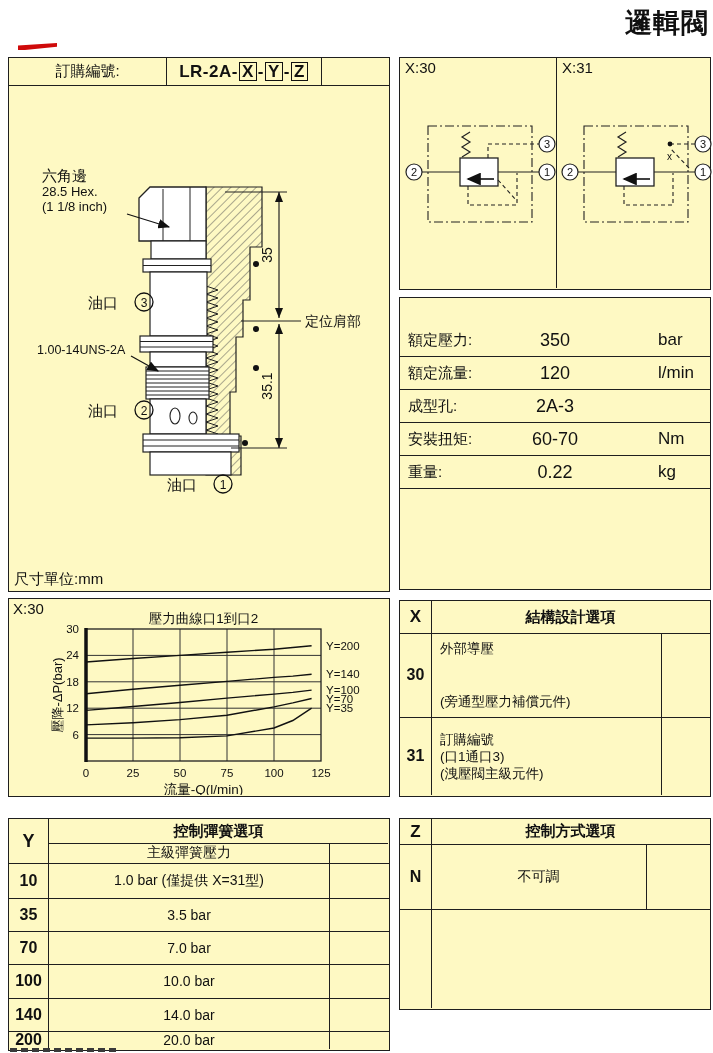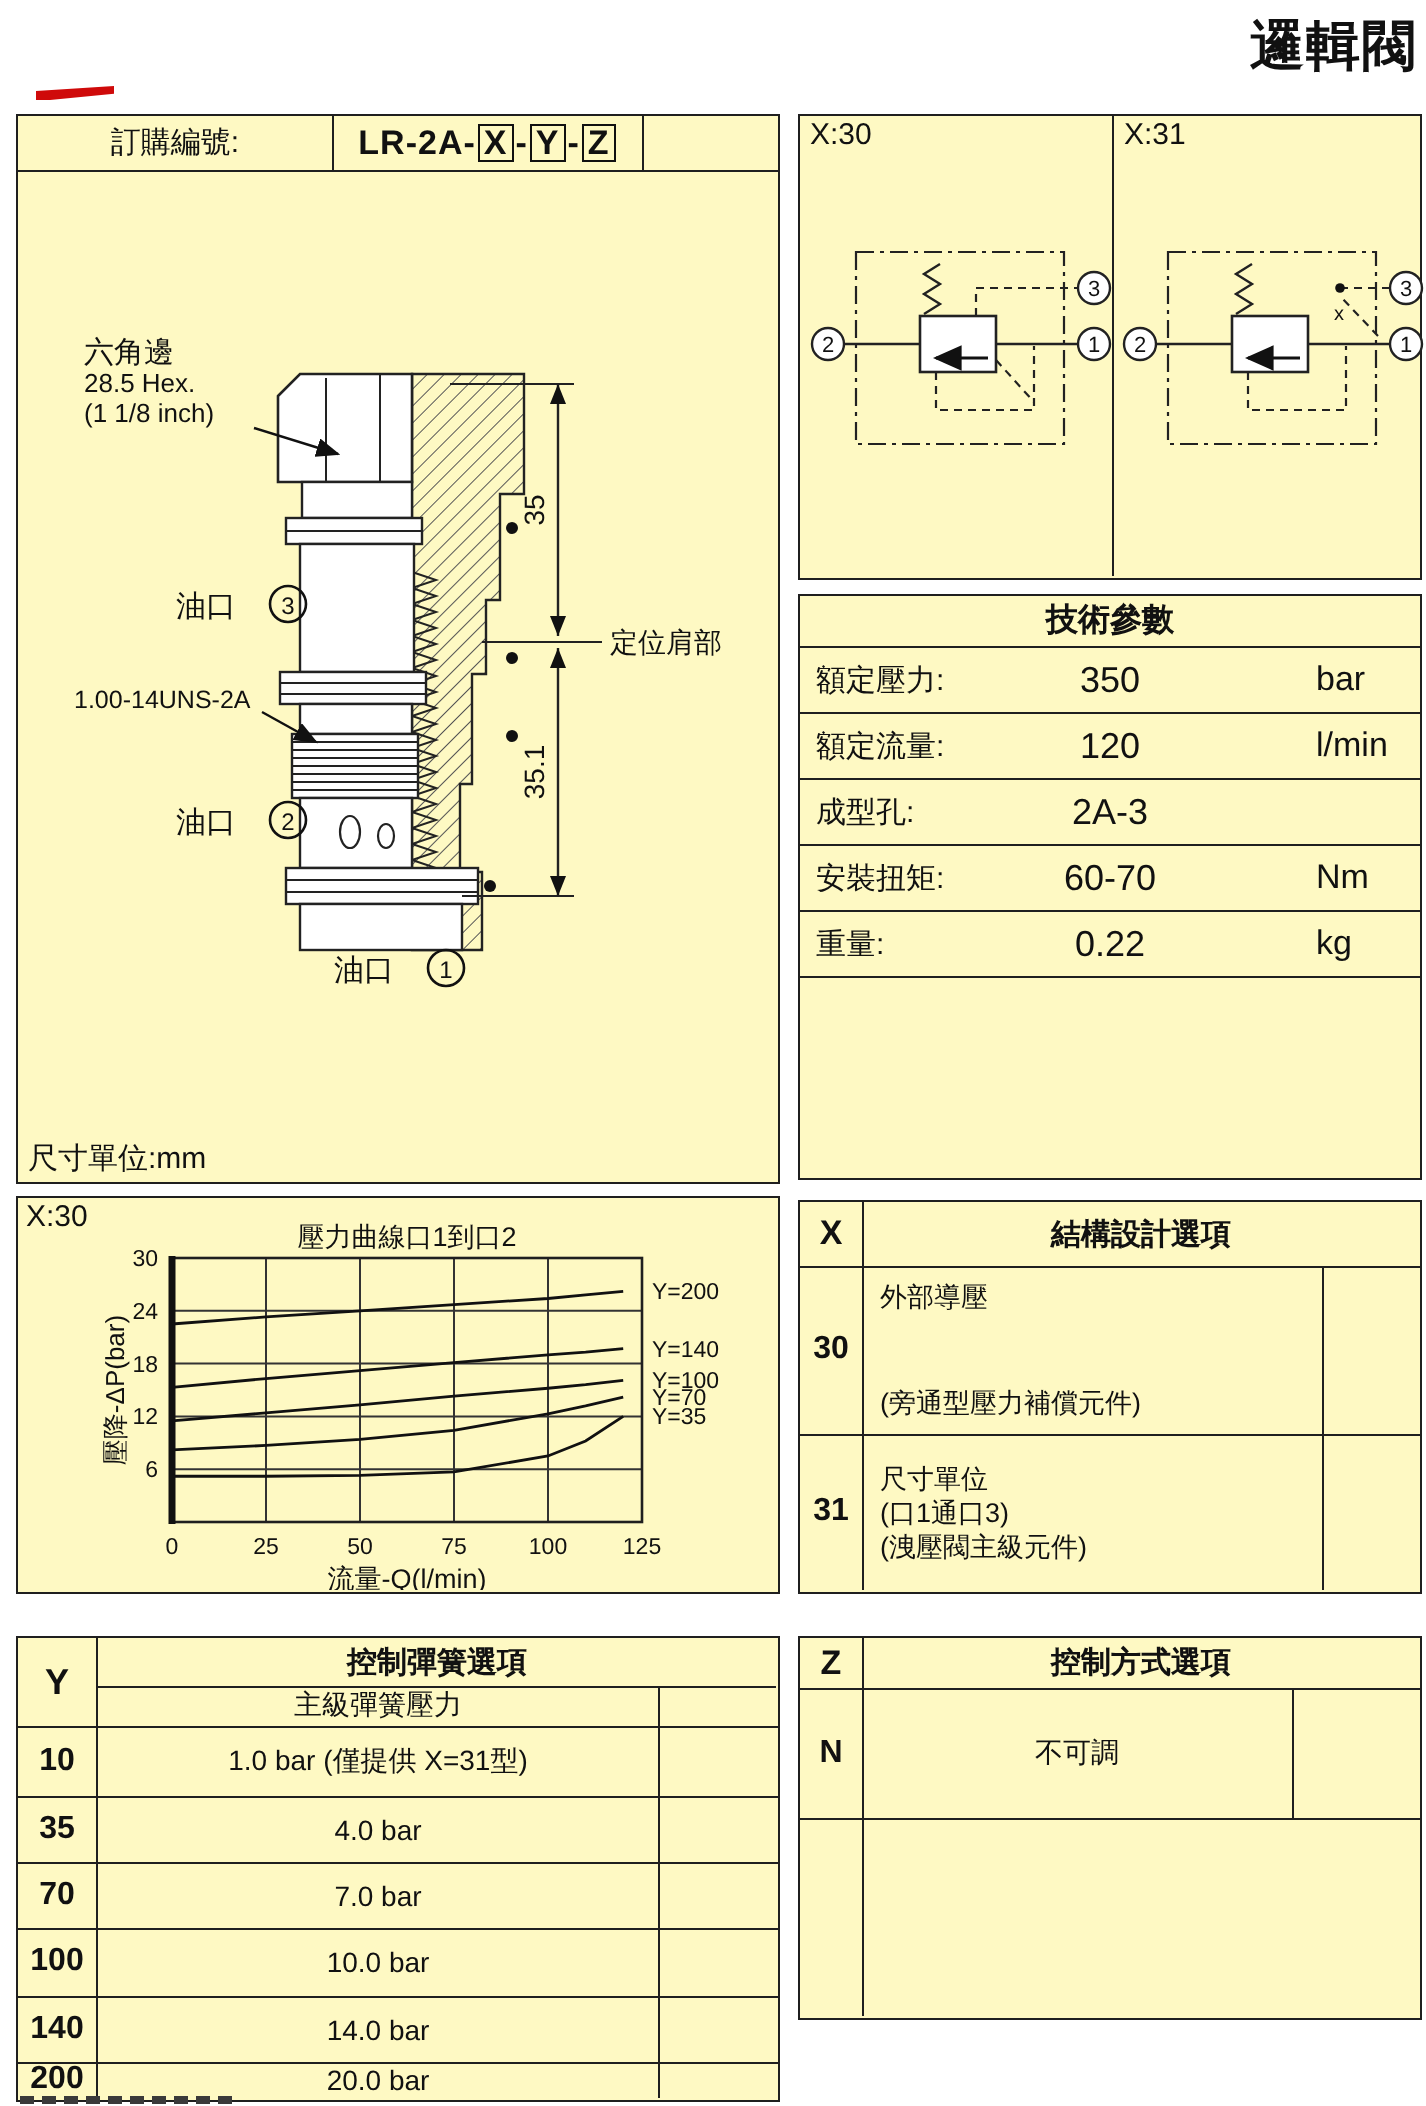--- a/index.html
+++ b/index.html
@@ -191,21 +191,20 @@
       <circle cx="14" cy="100" r="8" fill="#fff" stroke="#222" stroke-width="1.2"></circle>
       <text x="14" y="104" font-size="11" text-anchor="middle" fill="#111">2</text>
       <circle cx="147" cy="100" r="8" fill="#fff" stroke="#222" stroke-width="1.2"></circle>
       <text x="147" y="104" font-size="11" text-anchor="middle" fill="#111">1</text>
       <circle cx="147" cy="72" r="8" fill="#fff" stroke="#222" stroke-width="1.2"></circle>
       <text x="147" y="76" font-size="11" text-anchor="middle" fill="#111">3</text>
     </svg>
   </div>
 
   <div class="box" style="left:399px;top:297px;width:312px;height:293px;">
-    <div class="abs ctr" style="left:0;top:0;width:100%;height:26px;border-bottom:1.4px solid #1f1f1f;box-sizing:border-box;font-size:16px;font-weight:700;">技術參數</div>
     <div class="tech-row" style="top:26px;">
       <div class="t-label">額定壓力:</div>
       <div class="t-value">350</div>
       <div class="t-unit">bar</div>
     </div>
     <div class="tech-row" style="top:59px;">
       <div class="t-label">額定流量:</div>
       <div class="t-value">120</div>
       <div class="t-unit">l/min</div>
     </div>
@@ -275,41 +274,41 @@
 
     <div class="abs ctr opt-code" style="left:0;top:32px;width:31px;height:84px;">30</div>
     <div class="abs" style="left:40px;top:32px;width:218px;height:84px;display:flex;flex-direction:column;justify-content:center;gap:36px;">
       <div class="opt-line">外部導壓</div>
       <div class="opt-line">(旁通型壓力補償元件)</div>
     </div>
     <div class="hline" style="left:0;top:116px;width:100%;"></div>
 
     <div class="abs ctr opt-code" style="left:0;top:116px;width:31px;height:78px;">31</div>
     <div class="abs" style="left:40px;top:116px;width:218px;height:78px;display:flex;flex-direction:column;justify-content:center;">
-      <div class="opt-line">尺寸單位</div>
+      <div class="opt-line">訂購編號</div>
       <div class="opt-line">(口1通口3)</div>
       <div class="opt-line">(洩壓閥主級元件)</div>
     </div>
   </div>
 
   <div class="box" style="left:8px;top:818px;width:382px;height:233px;">
     <div class="vline" style="left:39px;top:0;height:230px;"></div>
     <div class="abs ctr" style="left:0;top:0;width:39px;height:44px;font-size:18px;font-weight:700;">Y</div>
     <div class="abs ctr" style="left:40px;top:0;width:339px;height:24px;font-size:15px;font-weight:700;">控制彈簧選項</div>
     <div class="hline" style="left:40px;top:24px;width:339px;"></div>
     <div class="abs ctr" style="left:40px;top:24px;width:280px;height:20px;font-size:14px;">主級彈簧壓力</div>
     <div class="hline" style="left:0;top:44px;width:100%;"></div>
     <div class="vline" style="left:320px;top:24px;height:206px;"></div>
 
     <div class="abs ctr opt-code" style="left:0;top:44px;width:39px;height:35px;">10</div>
     <div class="abs ctr" style="left:40px;top:44px;width:280px;height:35px;font-size:14px;">1.0 bar  (僅提供 X=31型)</div>
     <div class="hline" style="left:0;top:79px;width:100%;"></div>
 
     <div class="abs ctr opt-code" style="left:0;top:79px;width:39px;height:33px;">35</div>
-    <div class="abs ctr" style="left:40px;top:79px;width:280px;height:33px;font-size:14px;">4.0 bar</div>
+    <div class="abs ctr" style="left:40px;top:79px;width:280px;height:33px;font-size:14px;">3.5 bar</div>
     <div class="hline" style="left:0;top:112px;width:100%;"></div>
 
     <div class="abs ctr opt-code" style="left:0;top:112px;width:39px;height:33px;">70</div>
     <div class="abs ctr" style="left:40px;top:112px;width:280px;height:33px;font-size:14px;">7.0 bar</div>
     <div class="hline" style="left:0;top:145px;width:100%;"></div>
 
     <div class="abs ctr opt-code" style="left:0;top:145px;width:39px;height:34px;">100</div>
     <div class="abs ctr" style="left:40px;top:145px;width:280px;height:34px;font-size:14px;">10.0 bar</div>
     <div class="hline" style="left:0;top:179px;width:100%;"></div>
 

